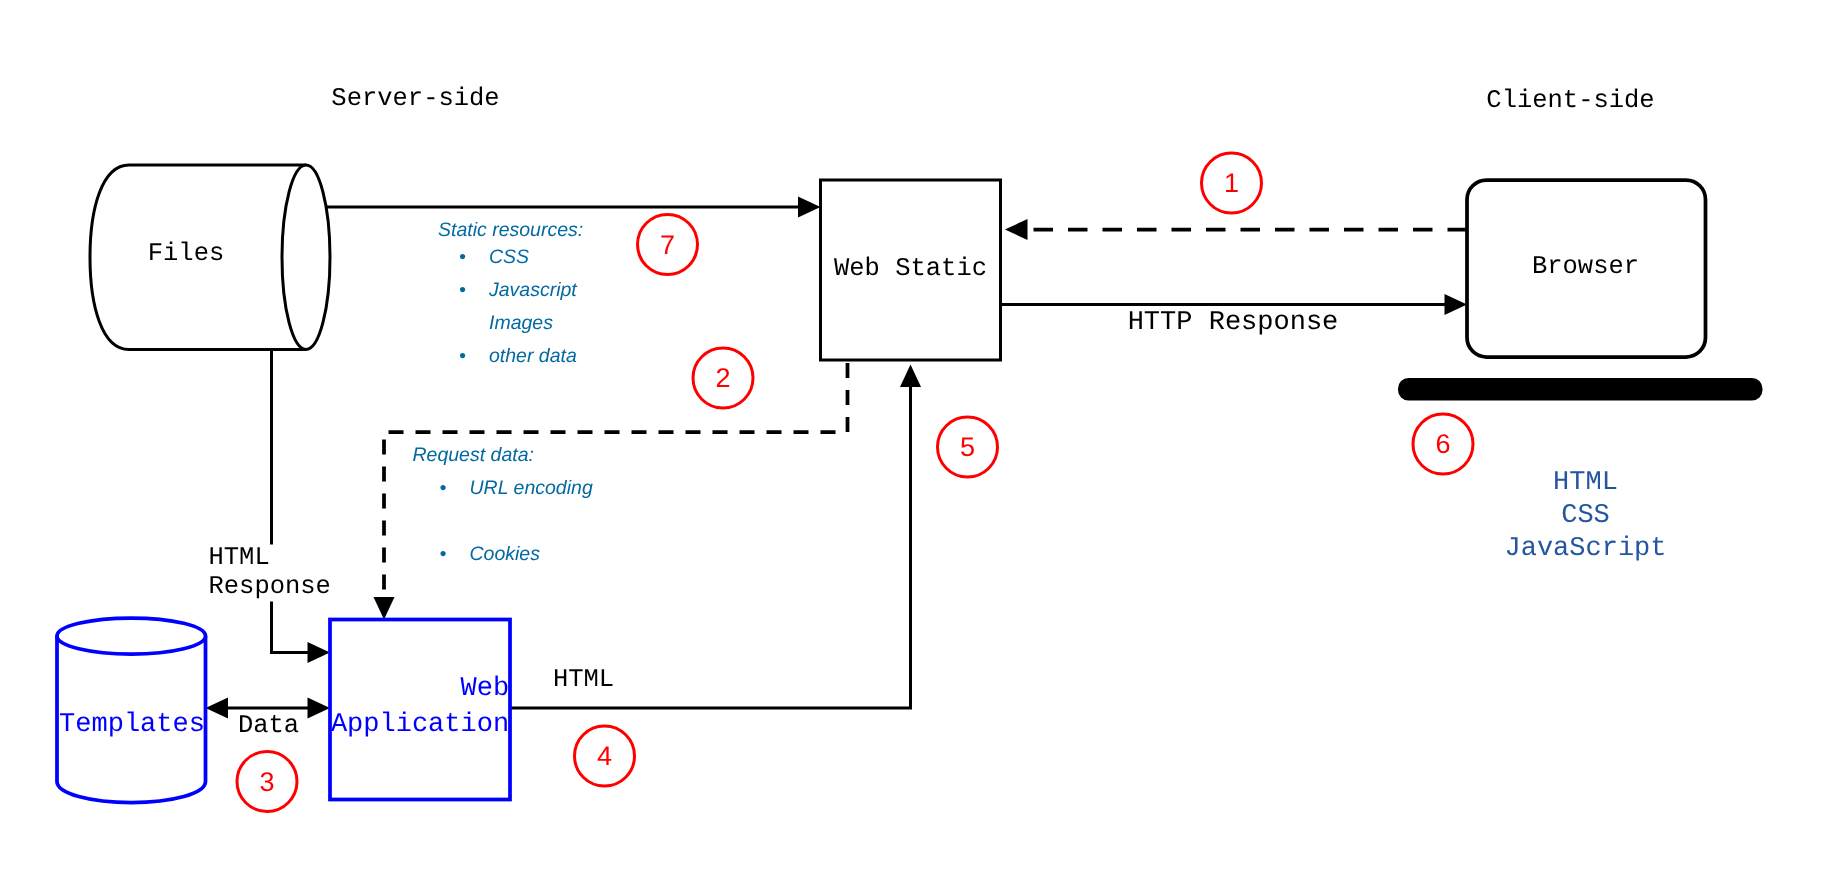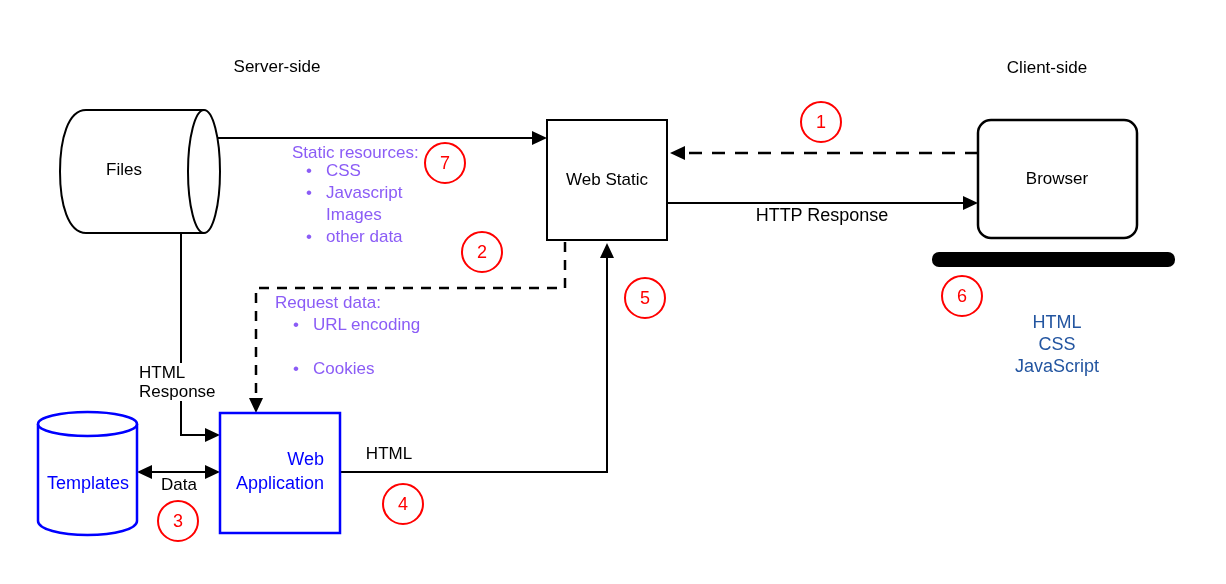--- a/index.html
+++ b/index.html
@@ -11,26 +11,27 @@
     font-family: "Liberation Sans", sans-serif;
     overflow: hidden;
   }
   #shapes { position: absolute; left: 0; top: 0; }
   .label {
     position: absolute;
     font-size: 17px;
     line-height: 20px;
     color: #000;
     white-space: nowrap;
+    font-family: Liberation Mono, monospace;
   }
   .center { transform: translateX(-50%); }
   .blue { color: #0000ff; font-size: 18px; }
   .steel { color: #2355a0; font-size: 18px; line-height: 22px; text-align: center; }
   .http { font-size: 18px; }
-  .listline { position: absolute; font-size: 17px; line-height: 22px; color: #8b5cf6; white-space: nowrap; }
+  .listline { position: absolute; font-size: 13px; line-height: 22px; color: #0369a1; white-space: nowrap; font-style: italic; }
   .bullet { display: inline-block; width: 20px; }
   .whitebg { background: #ffffff; padding: 0 3px; }
   .badge {
     position: absolute;
     width: 42px; height: 42px;
     box-sizing: border-box;
     border: 2.5px solid #ff0000;
     border-radius: 50%;
     background: #ffffff;
     color: #ff0000;

